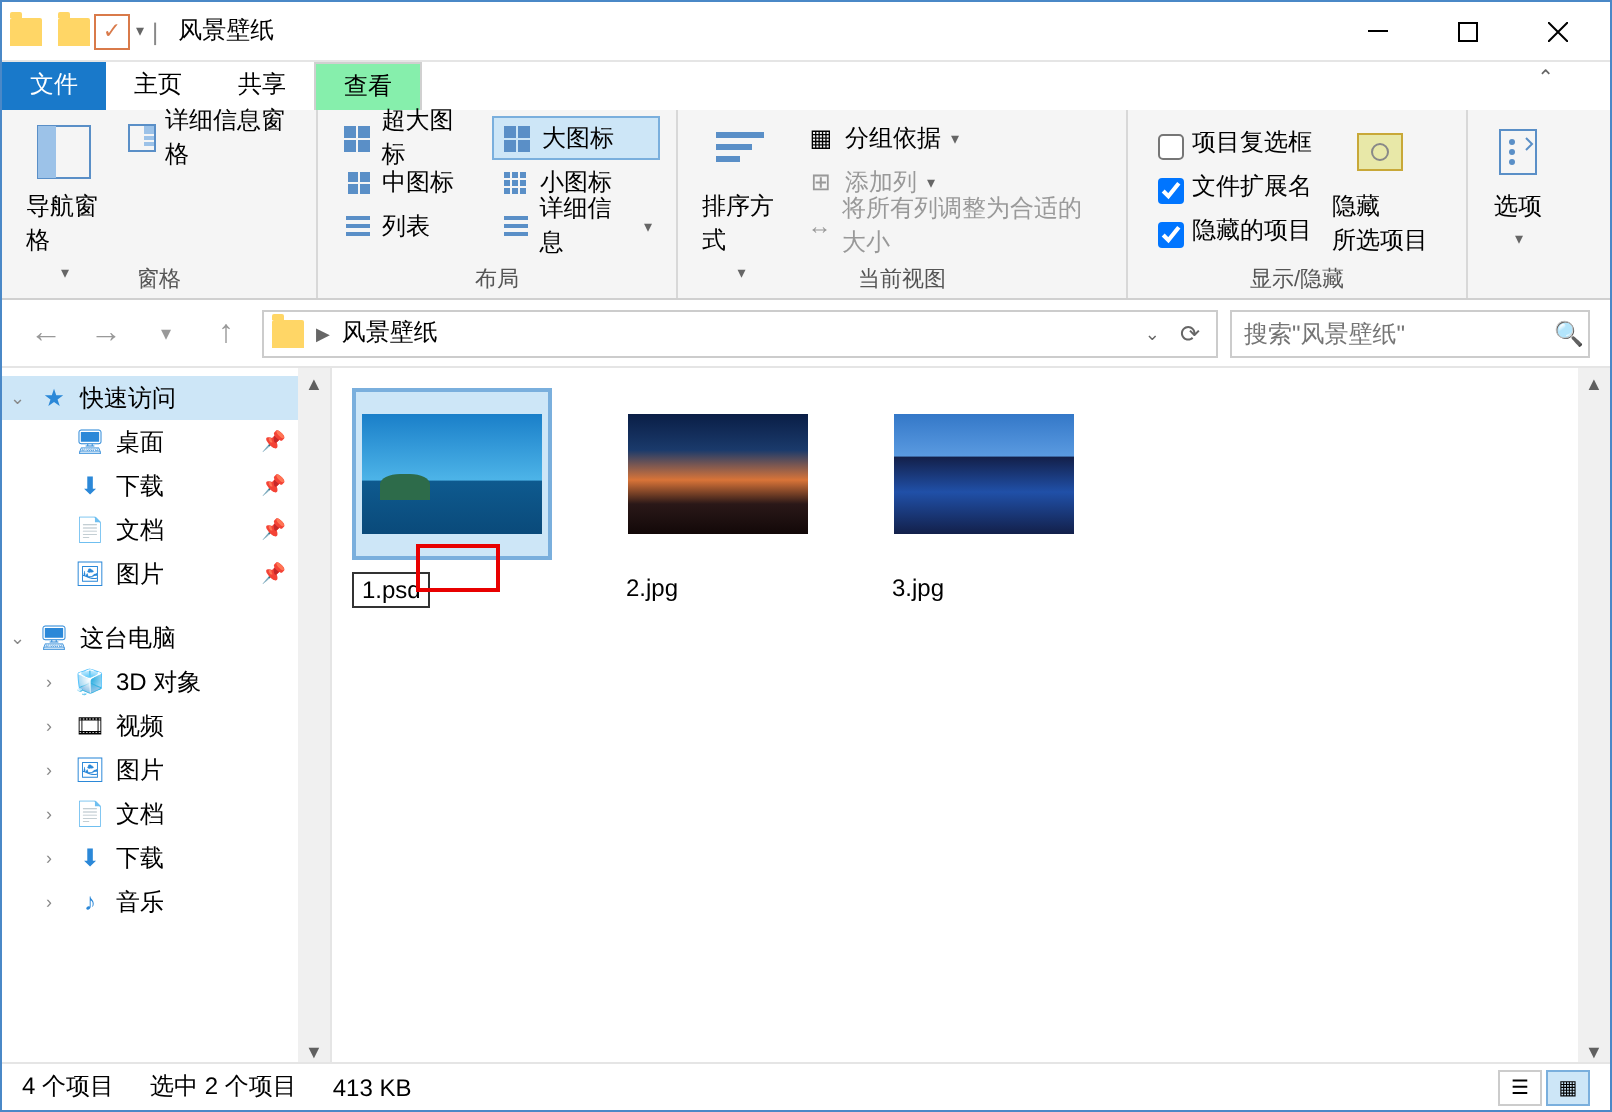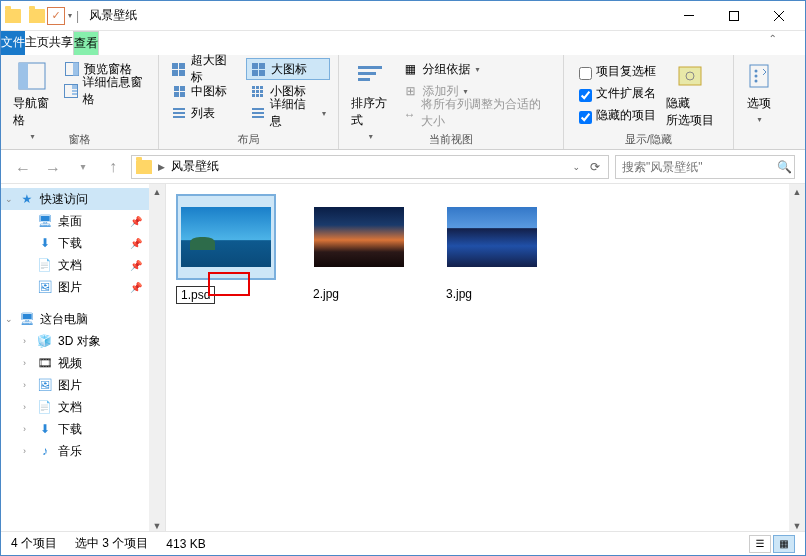--- a/index.html
+++ b/index.html
@@ -7,21 +7,21 @@
 .titlebar{height:30px;background:#fff;display:flex;align-items:center;padding:0 4px;border-bottom:1px solid #e5e5e5}
 .titlebar .icons{display:flex;gap:2px;align-items:center}
 .folder-ico{width:16px;height:14px;background:#ffd666;border-radius:1px 1px 0 0;position:relative;display:inline-block}
 .folder-ico::before{content:"";position:absolute;top:-3px;left:0;width:6px;height:3px;background:#ffd666;border-radius:1px 1px 0 0}
 .qat-check{display:inline-flex;align-items:center;justify-content:center;width:18px;height:18px;border:1px solid #d97a4a;color:#d97a4a;font-size:11px}
 .sep{color:#888;margin:0 4px}
 .title-text{margin-left:6px;font-size:12px}
 .win-controls{margin-left:auto;display:flex}
 .win-btn{width:45px;height:29px;display:flex;align-items:center;justify-content:center}
 .tabs{height:24px;display:flex;background:#fff}
-.tab{padding:3px 0;font-size:12px;cursor:pointer}
+.tab{padding:3px 14px;font-size:12px;cursor:pointer}
 .tab.file{background:#1979ca;color:#fff}
 .tab.active{border:1px solid #d0d0d0;border-bottom:none;background:#86efac}
 .ribbon{height:95px;background:#f5f5f5;border-bottom:1px solid #d0d0d0;display:flex;position:relative}
 .rgroup{border-right:1px solid #d8d8d8;padding:3px 8px 0;display:flex;flex-direction:column;align-items:center;position:relative}
 .rgroup-label{position:absolute;bottom:2px;left:0;right:0;text-align:center;font-size:11px;color:#555}
 .rgroup-body{flex:1;display:flex;align-items:flex-start;gap:6px}
 .big-btn{display:flex;flex-direction:column;align-items:center;gap:3px;padding:2px 4px;width:50px}
 .big-icon{width:32px;height:32px;display:flex;align-items:center;justify-content:center;font-size:24px}
 .small-row{display:flex;align-items:center;gap:4px;padding:1px 3px;height:22px}
 .small-icon{width:16px;height:16px;display:flex;align-items:center;justify-content:center}
@@ -129,29 +129,20 @@
             </svg>
           </div>
         <span>导航窗格</span>
         <span class="dd">▾</span>
       </div>
       <div class="stack">
         <div class="small-row">
           <span class="small-icon">
               <svg width="14" height="14">
                 <rect x="0.5" y="0.5" width="13" height="13" fill="none" stroke="#5a8fc7"></rect>
-                <rect x="8" y="0.5" width="5.5" height="13" fill="#9cc2e8"></rect>
-              </svg>
-            </span>
-          <span>预览窗格</span>
-        </div>
-        <div class="small-row">
-          <span class="small-icon">
-              <svg width="14" height="14">
-                <rect x="0.5" y="0.5" width="13" height="13" fill="none" stroke="#5a8fc7"></rect>
                 <rect x="8" y="1" width="5" height="4" fill="#9cc2e8"></rect>
                 <rect x="8" y="6" width="5" height="2" fill="#9cc2e8"></rect>
                 <rect x="8" y="9" width="5" height="2" fill="#9cc2e8"></rect>
               </svg>
             </span>
           <span>详细信息窗格</span>
         </div>
       </div>
     </div>
     <div class="rgroup-label">窗格</div>
@@ -430,19 +421,19 @@
     <div class="content-scroll">
       <div class="sb-btn">▲</div>
       <div class="sb-track"></div>
       <div class="sb-btn">▼</div>
     </div>
   </div>
 </div>
 
 <div class="statusbar">
   <span>4 个项目</span>
-  <span>选中 3 个项目</span>
+  <span>选中 2 个项目</span>
   <span>413 KB</span>
   <div class="view-toggle">
     <div class="vbtn">☰</div>
     <div class="vbtn active">▦</div>
   </div>
 </div>
 
 </body></html>

